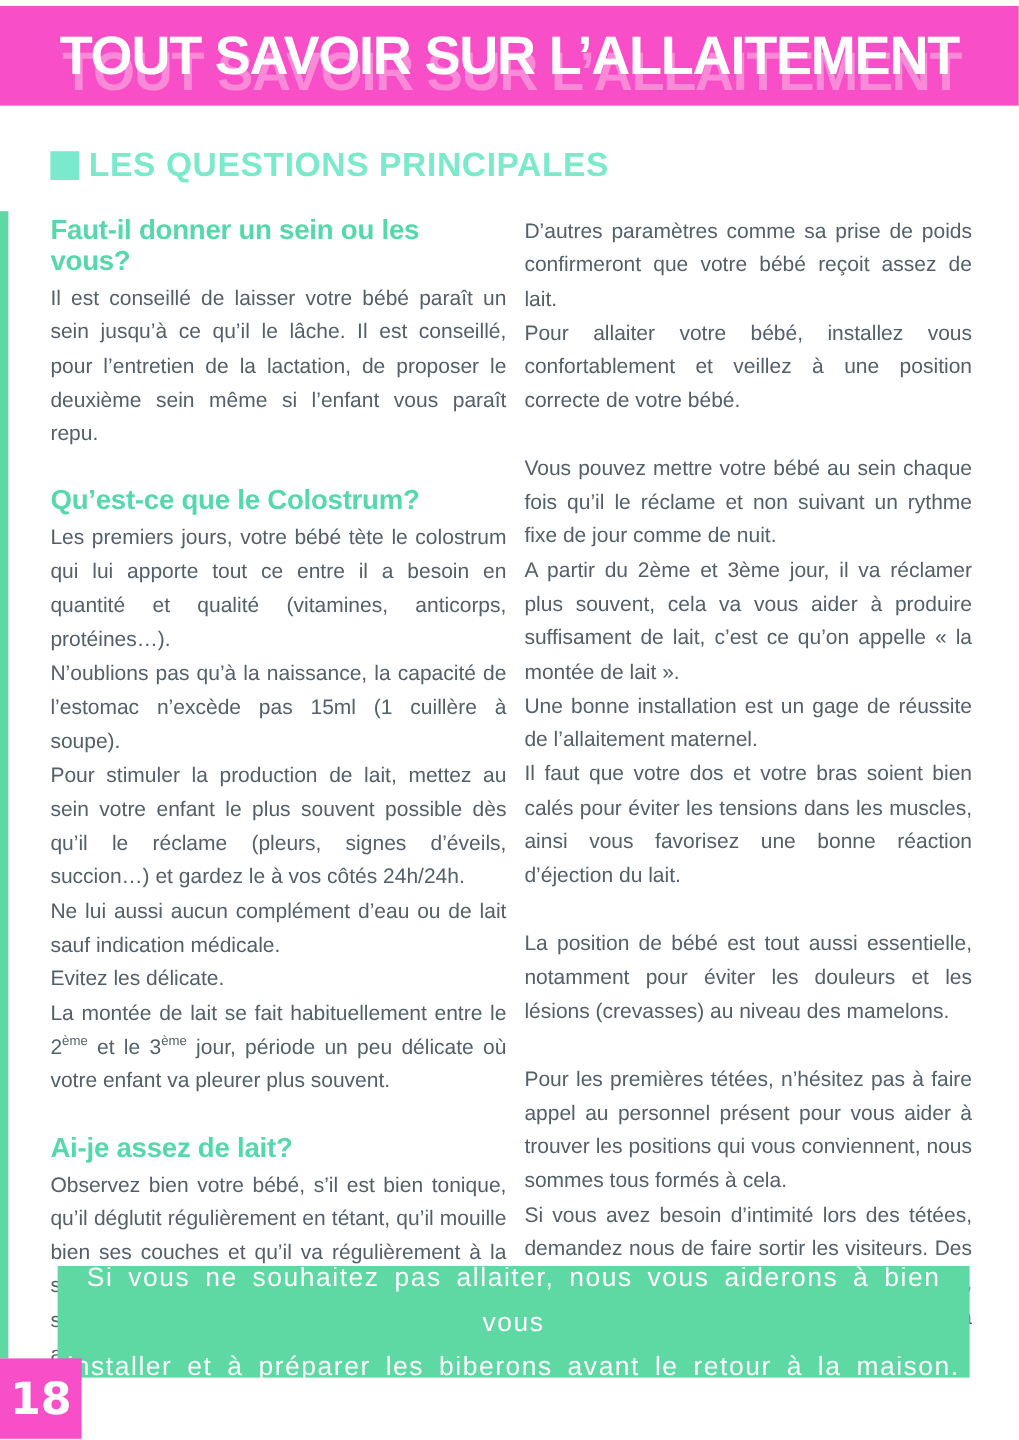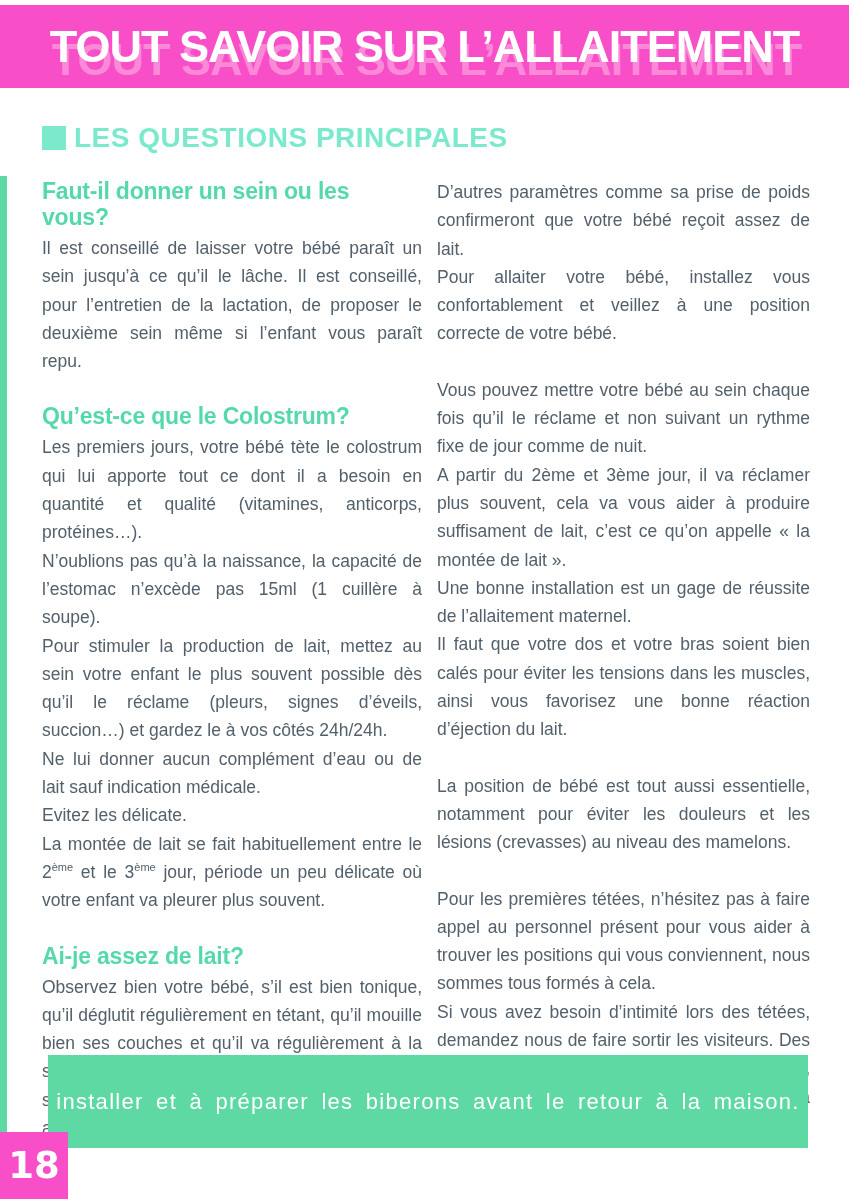--- a/index.html
+++ b/index.html
@@ -110,27 +110,27 @@
         <h2 class="q-title first">
           <span class="tline">Faut-il donner un sein ou les vous?</span>
         </h2>
         <p class="body-p">Il est conseillé de laisser votre bébé paraît un sein jusqu’à ce qu’il le lâche. Il est conseillé, pour l’entretien de la lactation, de proposer le deuxième sein même si l’enfant vous paraît repu.</p>
       </div>
 
       <div>
         <h2 class="q-title">
           <span class="tline">Qu’est-ce que le Colostrum?</span>
         </h2>
-        <p class="body-p">Les premiers jours, votre bébé tète le colostrum qui lui apporte tout ce dont il a besoin en quantité et qualité (vitamines, anticorps, protéines…).</p>
+        <p class="body-p">Les premiers jours, votre bébé tète le colostrum qui lui apporte tout ce entre il a besoin en quantité et qualité (vitamines, anticorps, protéines…).</p>
         <p class="body-p">N’oublions pas qu’à la naissance, la capacité de l’estomac n’excède pas 15ml (1 cuillère à soupe).</p>
       </div>
 
       <div>
         <p class="body-p">Pour stimuler la production de lait, mettez au sein votre enfant le plus souvent possible dès qu’il le réclame (pleurs, signes d’éveils, succion…) et gardez le à vos côtés 24h/24h.</p>
-        <p class="body-p">Ne lui donner aucun complément d’eau ou de lait sauf indication médicale.</p>
+        <p class="body-p">Ne lui aussi aucun complément d’eau ou de lait sauf indication médicale.</p>
         <p class="body-p">Evitez les délicate.</p>
         <p class="body-p"><span>La montée de lait se fait habituellement entre le 2</span><sup>ème</sup><span> et le 3</span><sup>ème</sup><span> jour, période un peu délicate où votre enfant va pleurer plus souvent.</span></p>
       </div>
 
       <div>
         <h2 class="q-title">
           <span class="tline">Ai-je assez de lait?</span>
         </h2>
         <p class="body-p">Observez bien votre bébé, s’il est bien tonique, qu’il déglutit régulièrement en tétant, qu’il mouille bien ses couches et qu’il va régulièrement à la selle (selles molles et jaunes), vous pouvez être sûre qu’il boit suffisamment, donc que vous avez assez de lait.</p>
       </div>
@@ -162,20 +162,21 @@
           <p class="body-p">Pour les premières tétées, n’hésitez pas à faire appel au personnel présent pour vous aider à trouver les positions qui vous conviennent, nous sommes tous formés à cela.</p>
           <p class="body-p">Si vous avez besoin d’intimité lors des tétées, demandez nous de faire sortir les visiteurs. Des panneaux «Maman allaite, merci de patienter», à coller sur la porte de votre chambre, sont à votre disposition.</p>
         </div>
       </div>
 
     </div>
 
   </div>
 
   <div class="footer-banner">
+    <div class="footer-line">Si vous ne souhaitez pas allaiter, nous vous aiderons à bien vous</div>
     <div class="footer-line">installer et à préparer les biberons avant le retour à la maison.</div>
   </div>
 
   <div class="page-number">
     <span>18</span>
   </div>
 
 </div>
 
 </body></html>

